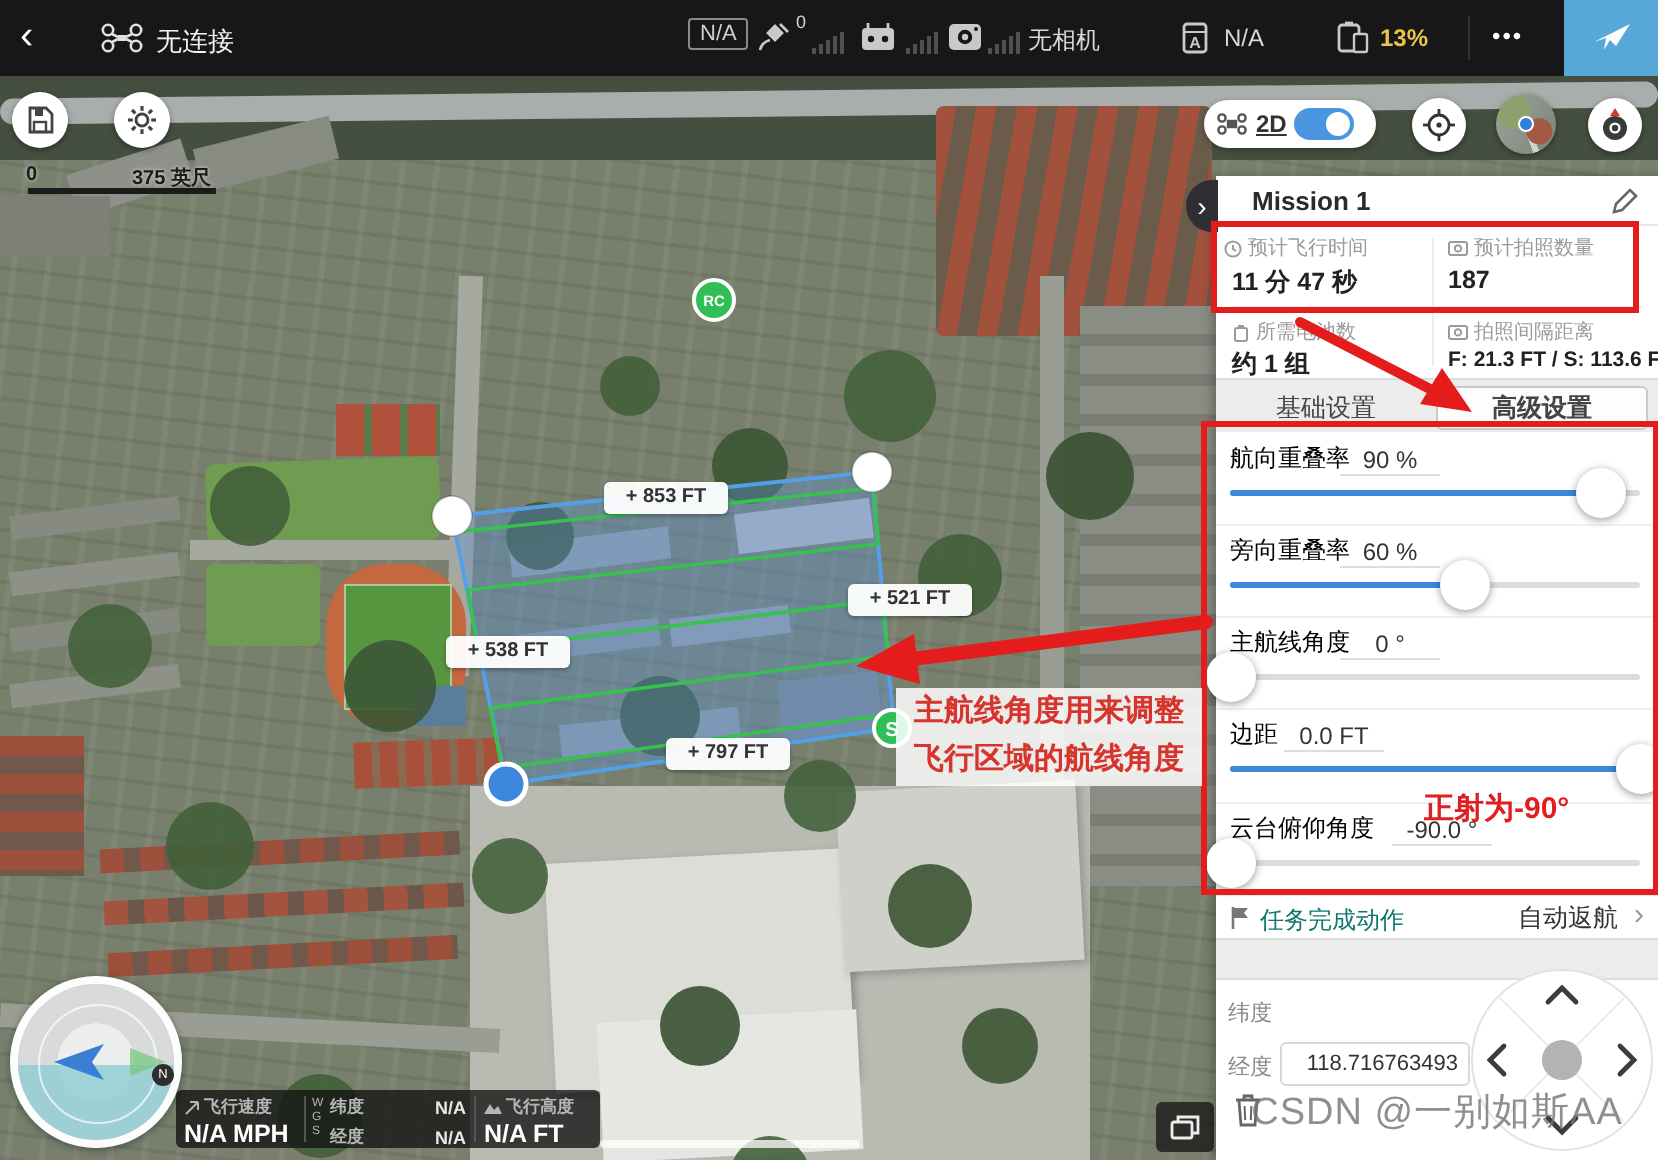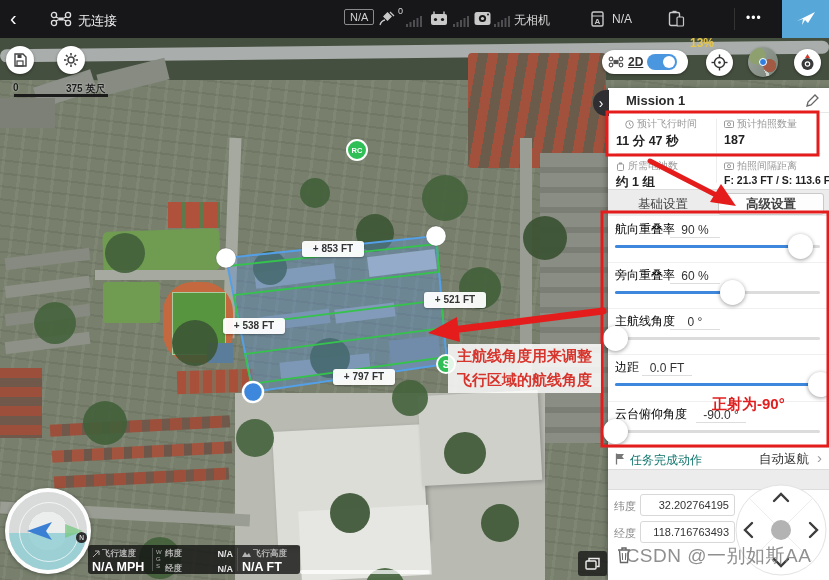--- a/index.html
+++ b/index.html
@@ -223,21 +223,21 @@
     <div class="sec" style="top:0;height:25px;border-bottom:1px solid #e8e8e8;">
       <span class="abs" style="left:18px;top:5px;font-size:13px;font-weight:bold;color:#2a2a2a;">Mission 1</span>
       <svg class="abs" style="left:198px;top:6px;" width="13" height="13" viewBox="0 0 13 13">
           <path d="M1 12 l1-4 7-7 3 3 -7 7 z" fill="none" stroke="#666" stroke-width="1.3"></path>
         </svg>
     </div>
 
     <div class="sec" style="top:25px;height:76px;">
       <div class="abs" style="left:108px;top:6px;width:1px;height:64px;background:#ededed;"></div>
       <div class="abs" style="left:8px;top:40px;width:205px;height:1px;background:#ededed;"></div>
-      <div class="abs p-label" style="left:17px;top:4px;font-family:Liberation Serif, serif;">
+      <div class="abs p-label" style="left:4px;top:4px;font-family:Liberation Serif, serif;">
         <svg width="9" height="9" viewBox="0 0 9 9">
             <circle cx="4.5" cy="4.5" r="3.8" fill="none" stroke="#9a9a9a" stroke-width="1"></circle>
             <path d="M4.5 2.5 v2 l1.5 1" fill="none" stroke="#9a9a9a" stroke-width="1"></path>
           </svg>
         <span>预计飞行时间</span>
         </div>
       <div class="abs p-value" style="left:8px;top:20px;">11 分 47 秒</div>
       <div class="abs p-label" style="left:116px;top:4px;">
         <svg width="10" height="8" viewBox="0 0 10 8">
             <rect x="0.5" y="1" width="9" height="6.5" rx="1" fill="none" stroke="#9a9a9a"></rect>
@@ -318,21 +318,20 @@
           <path d="M2 1 h7 l-2 2.5 2 2.5 h-7 z" fill="#777"></path>
         </svg>
       <span class="abs" style="left:22px;top:4px;font-size:12px;color:#0f766e;">任务完成动作</span>
       <span class="abs" style="right:20px;top:3px;font-size:12.5px;color:#333;">自动返航</span>
       <span class="abs" style="right:7px;top:1px;font-size:15px;color:#999;">›</span>
     </div>
     <div class="sec" style="top:381px;height:21px;background:#ececec;border-top:1px solid #ddd;border-bottom:1px solid #ddd;"></div>
 
     <div class="coordrow" style="top:406px;">
       <span class="clab">纬度</span>
-      <span class="cbox">32.202764195</span>
     </div>
     <div class="coordrow" style="top:433px;">
       <span class="clab">经度</span>
       <span class="cbox">118.716763493</span>
     </div>
 
     <svg class="abs" style="left:127px;top:396px;" width="92" height="92" viewBox="0 0 92 92">
       <circle cx="46" cy="46" r="45" fill="#fff" stroke="#e2e2e2"></circle>
       <g stroke="#ececec" stroke-width="1">
           <line x1="14" y1="14" x2="78" y2="78"></line>
@@ -482,21 +481,21 @@
         <rect x="2" y="2" width="11" height="14" rx="1.5" fill="none" stroke="#c9c9c9" stroke-width="1.4"></rect>
         <path d="M2 6 h11" stroke="#c9c9c9"></path>
         <text x="7.5" y="14" font-size="8" fill="#c9c9c9" text-anchor="middle" font-weight="bold">A</text>
       </svg>
     <span class="txt" style="left:612px;">N/A</span>
     <svg class="abs" style="left:668px;top:10px;" width="17" height="17" viewBox="0 0 17 17">
         <rect x="1.5" y="2.5" width="10" height="13" rx="1.5" fill="none" stroke="#c9c9c9" stroke-width="1.4"></rect>
         <rect x="4.5" y="0.8" width="4" height="1.7" fill="#c9c9c9"></rect>
         <rect x="9" y="7" width="6.5" height="9" rx="1" fill="#17171a" stroke="#c9c9c9" stroke-width="1.2"></rect>
       </svg>
-    <span class="txt" style="left:690px;color:#e7c64a;font-weight:bold;margin-top:24px;">13%</span>
+    <span class="txt" style="left:690px;color:#e7c64a;font-weight:bold;">13%</span>
     <div class="abs" style="left:734px;top:8px;width:1px;height:22px;background:#333;"></div>
     <span class="abs" style="left:746px;top:11px;color:#fff;font-size:12px;letter-spacing:1px;cursor:pointer;">•••</span>
     <div id="takeoff">
       <svg width="22" height="20" viewBox="0 0 22 20">
           <path d="M2 12 L20 3 L13 14 L10 11 L7 16 L8 10 z" fill="#fff"></path>
         </svg>
     </div>
   </div>
 
   <svg class="abs" style="left:0;top:0;z-index:8;pointer-events:none;" width="829" height="580" viewBox="0 0 829 580">

